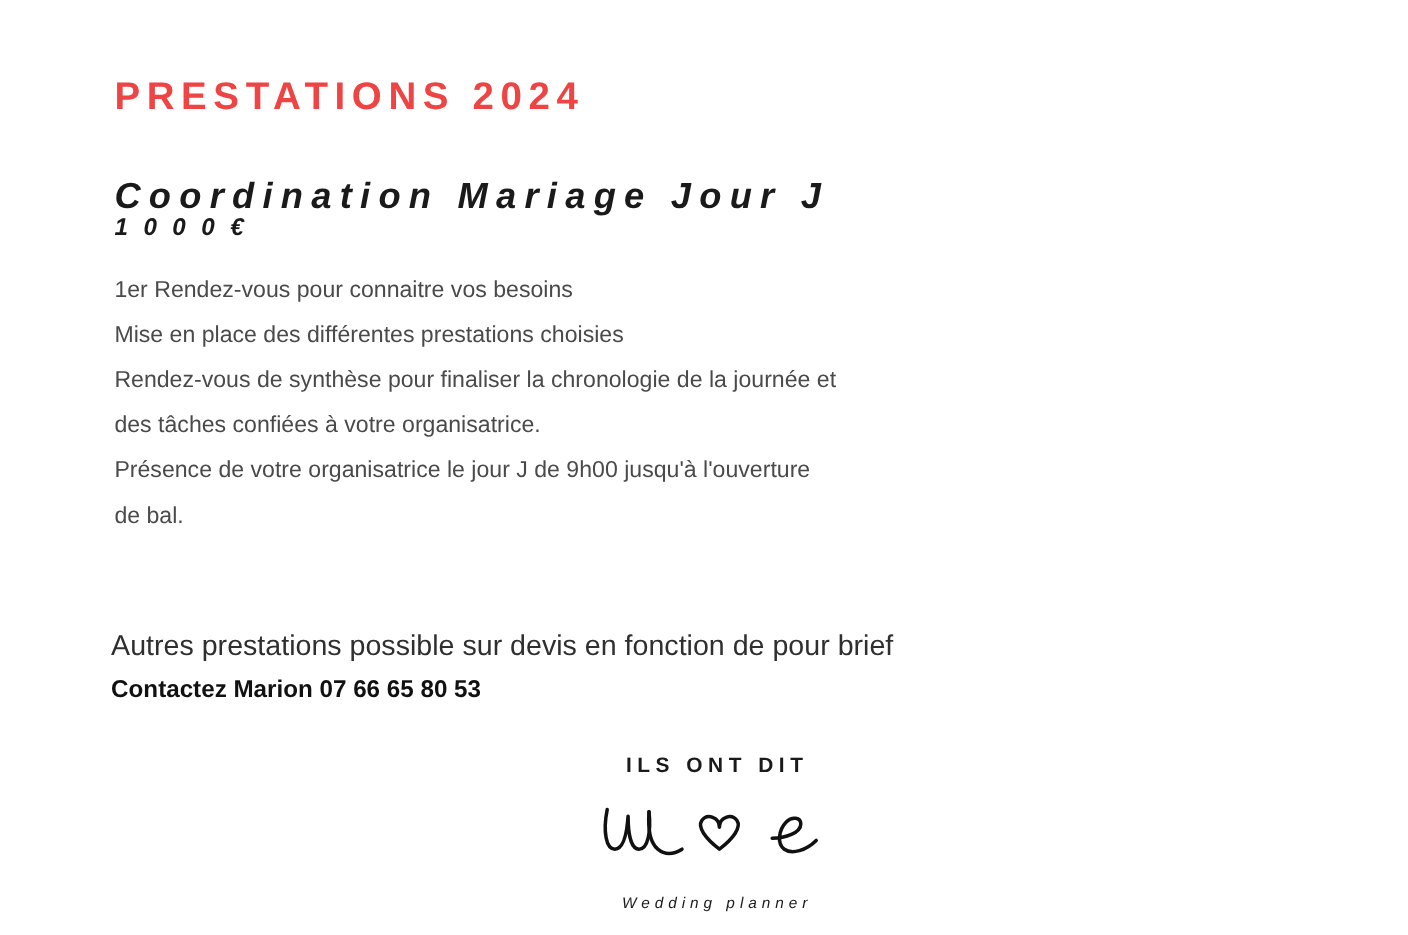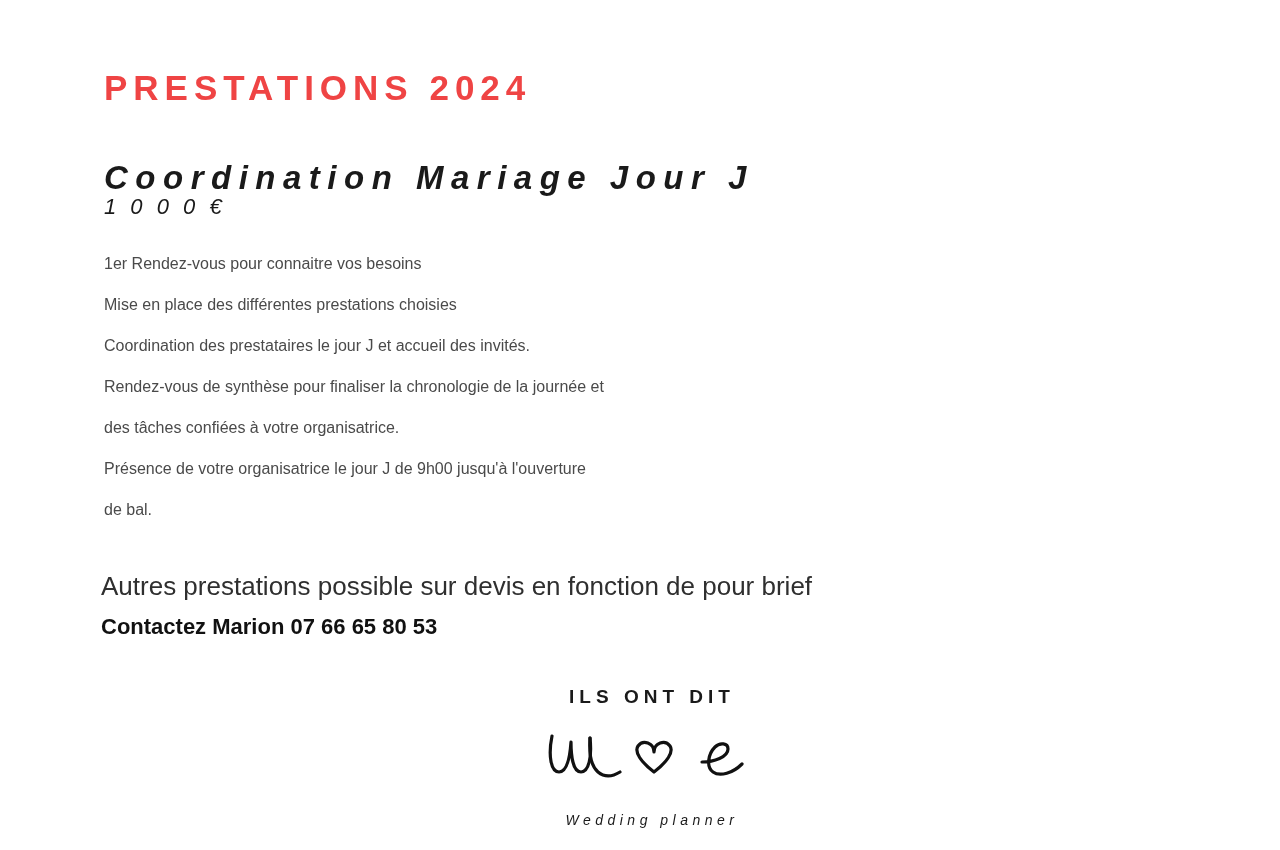--- a/index.html
+++ b/index.html
@@ -45,34 +45,34 @@
     color: #1a1a1a;
     white-space: nowrap;
   }
 
   .price {
     position: absolute;
     left: 104px;
     top: 194px;
     font-size: 22px;
     font-style: italic;
-    font-weight: 400;
+    font-weight: 700;
     letter-spacing: 4px;
     color: #1a1a1a;
     white-space: nowrap;
   }
 
   .details {
     position: absolute;
     left: 104px;
     top: 243px;
     width: 900px;
   }
   .details .line {
-    font-size: 16px;
+    font-size: 21px;
     line-height: 41px;
     color: #4a4a4a;
     font-weight: 400;
     white-space: nowrap;
   }
 
   .closing {
     position: absolute;
     left: 101px;
     top: 566px;
@@ -129,21 +129,20 @@
 
   <h1 class="title">PRESTATIONS 2024</h1>
 
   <h2 class="subtitle">Coordination Mariage Jour J</h2>
 
   <div class="price">1 0 0 0 €</div>
 
   <div class="details">
     <div class="line">1er Rendez-vous pour connaitre vos besoins</div>
     <div class="line">Mise en place des différentes prestations choisies</div>
-    <div class="line">Coordination des prestataires le jour J et accueil des invités.</div>
     <div class="line">Rendez-vous de synthèse pour finaliser la chronologie de la journée et</div>
     <div class="line">des tâches confiées à votre organisatrice.</div>
     <div class="line">Présence de votre organisatrice le jour J de 9h00 jusqu'à l'ouverture</div>
     <div class="line">de bal.</div>
   </div>
 
   <div class="closing">
     <div class="cta">Autres prestations possible sur devis en fonction de pour brief</div>
     <div class="contact">Contactez Marion 07 66 65 80 53</div>
   </div>

